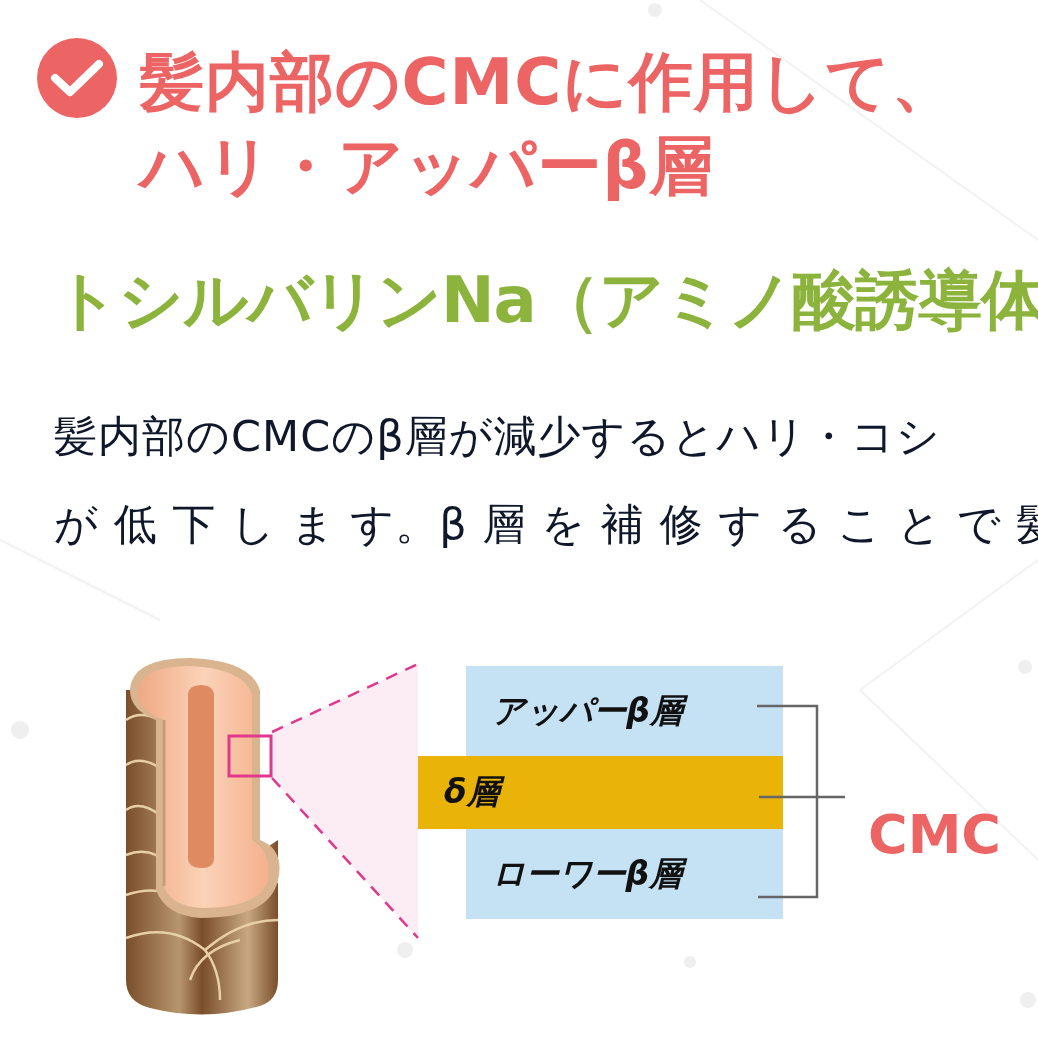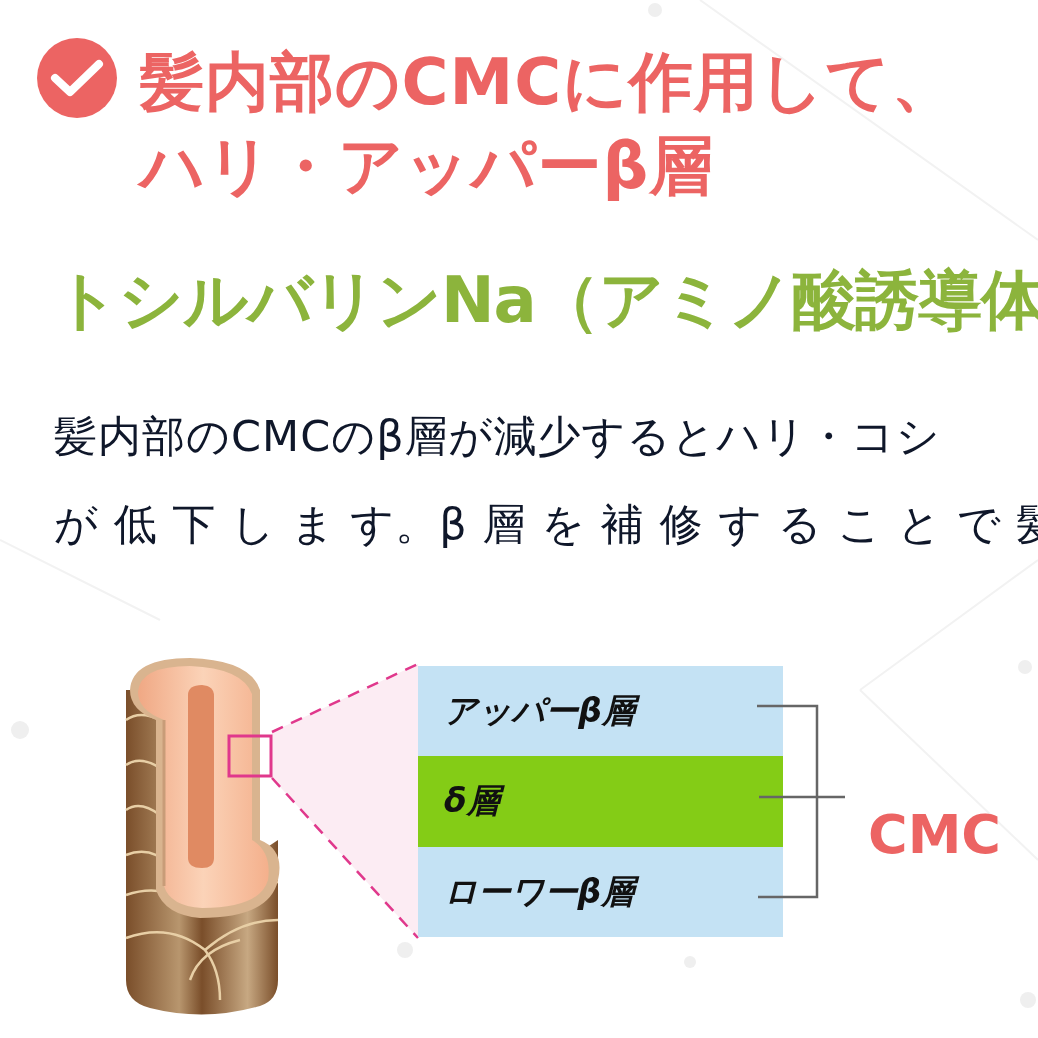--- a/index.html
+++ b/index.html
@@ -13,22 +13,22 @@
            font-size:64px; line-height:84px; letter-spacing:1px; white-space:nowrap; }
   .subtitle { position:absolute; left:54px; top:262px; color:#8cb43c; font-weight:bold;
               font-size:64px; line-height:76px; white-space:nowrap; letter-spacing:-1px; }
   .body-text { position:absolute; left:54px; top:392px; width:980px; color:#0f172a;
                font-size:43px; line-height:88px; letter-spacing:1px; }
   .body-text span { display:block; white-space:nowrap; }
   .zoom-cone { position:absolute; left:0; top:0; }
   .layers { position:absolute; left:418px; top:666px; width:365px; height:271px; }
   .layer { position:relative; height:90px; display:flex; align-items:center; padding-left:26px;
            box-sizing:border-box; font-weight:bold; font-style:italic; font-size:33px; color:#111; }
-  .layer.upper, .layer.lower { background:#c4e2f4; }
-  .layer.delta { background:#84cc16; height:91px; }
+  .layer.upper, .layer.lower { background:#c4e2f4;margin-left:48px; }
+  .layer.delta { background:#eab308; height:73px; }
   .bracket { position:absolute; left:0; top:0; }
   .cmc-label { position:absolute; left:868px; top:768px; color:#ec6463; font-weight:bold;
                font-size:54px; line-height:60px;margin-top:37px; }
   .hair { position:absolute; left:110px; top:650px; }
 </style>
 </head>
 <body>
 
 <svg class="bgdeco" width="1038" height="1038">
   <g stroke="#f2f2f2" stroke-width="2" fill="none">

